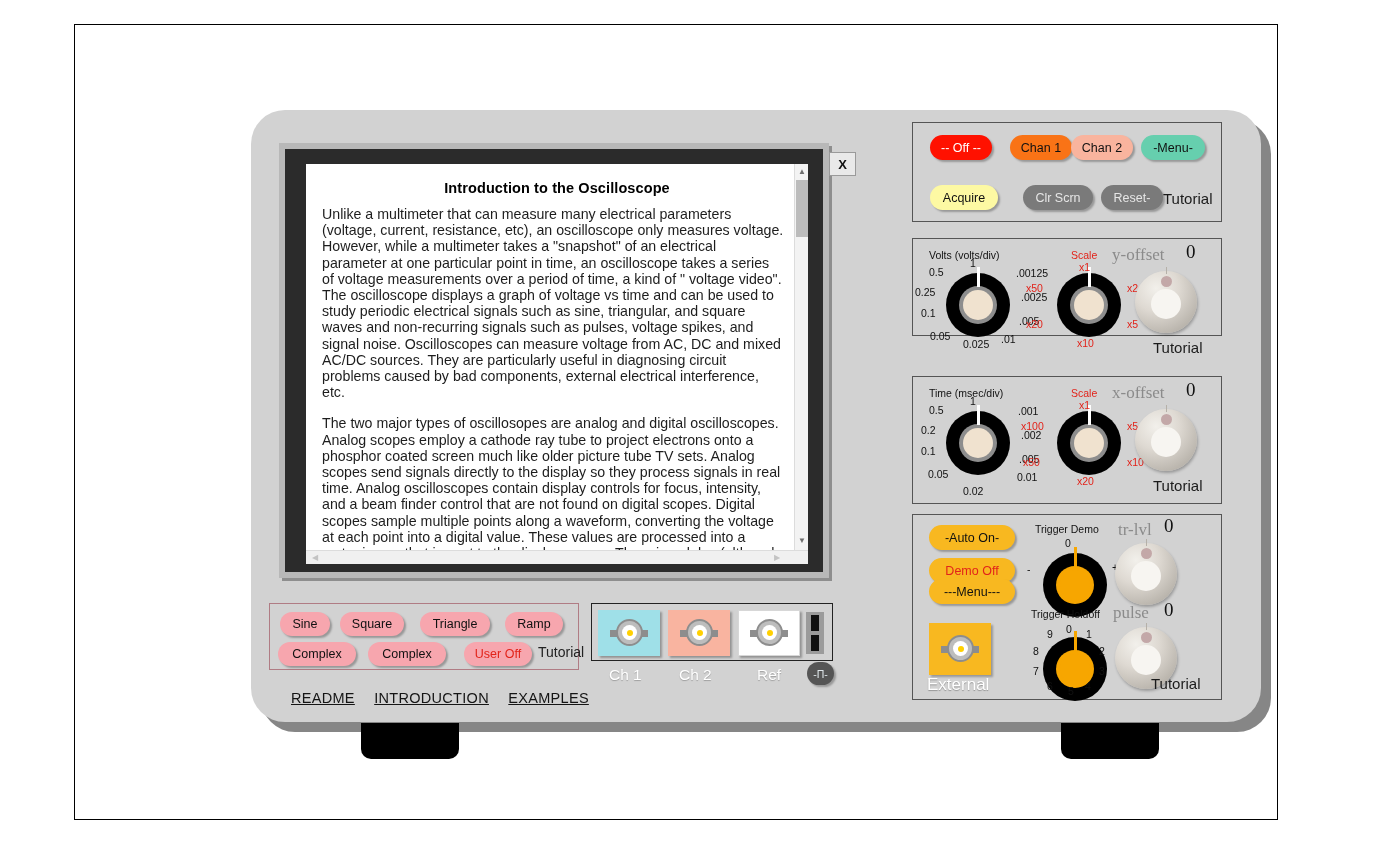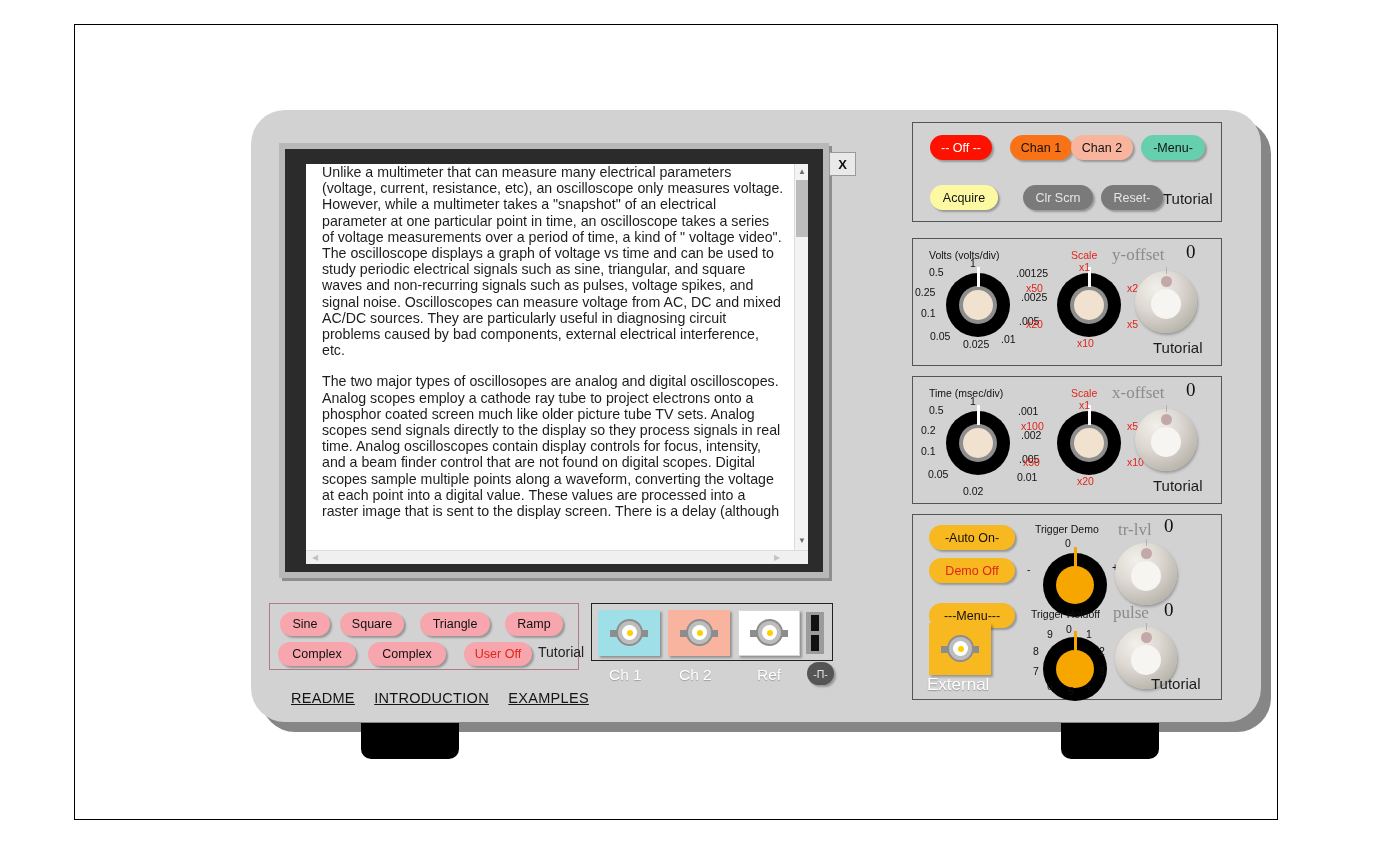--- a/index.html
+++ b/index.html
@@ -98,21 +98,21 @@
   #lbl-ch1{left:358px;}
   #lbl-ch2{left:428px;}
   #lbl-ref{left:506px;}
   #pulse-btn{position:absolute;left:556px;top:552px;width:27px;height:23px;border-radius:12px;
              background:#555;color:#dfe6ea;font-size:10.5px;display:flex;align-items:center;
              justify-content:center;}
 
   
   .panel{position:absolute;background:#d2d2d2;border:1px solid #555;box-sizing:border-box;}
   #panel-top{left:661px;top:12px;width:310px;height:100px;}
-  #panel-volts{left:661px;top:128px;width:310px;height:128px;}
+  #panel-volts{left:661px;top:128px;width:310px;height:98px;}
   #panel-time{left:661px;top:266px;width:310px;height:128px;}
   #panel-trig{left:661px;top:404px;width:310px;height:186px;}
 
   .tp{position:absolute;height:25px;}
   #b-off{left:17px;top:12px;width:62px;background:#ff1100;color:#fff;}
   #b-ch1{left:97px;top:12px;width:62px;background:#f97316;}
   #b-ch2{left:158px;top:12px;width:62px;background:#f9b49e;}
   #b-menu{left:228px;top:12px;width:64px;background:#66cfae;}
   #b-acquire{left:17px;top:62px;width:68px;background:#fdf9a3;}
   #b-clrscrn{left:110px;top:62px;width:70px;background:#7a7a7a;color:#e6e6e6;}
@@ -140,21 +140,21 @@
   .knob-dot{position:absolute;left:26px;top:5px;width:11px;height:11px;border-radius:50%;
             background:#c3a8a8;}
   .knob-tick{position:absolute;left:30.5px;top:-4px;width:1.5px;height:7px;background:#b5b0a8;}
   .offset-name{position:absolute;font-size:17px;color:#8b8b8b;font-family:"Liberation Serif",serif;}
   .offset-val{position:absolute;font-size:19px;color:#111;font-family:"Liberation Serif",serif;}
 
   
   .tb{position:absolute;height:25px;width:86px;background:#f8b820;left:16px;}
   #b-auto{top:10px;}
   #b-demo{top:43px;color:#e2231a;}
-  #b-trmenu{top:88px;}
+  #b-trmenu{top:64px;}
   #ext-cell{position:absolute;left:16px;top:108px;width:62px;height:52px;background:#f8b820;
             box-shadow:2px 2px 2px rgba(0,0,0,.28);}
   #ext-label{position:absolute;left:14px;top:160px;font-size:17px;color:#fff;
              text-shadow:0 1px 1px rgba(0,0,0,.3);}
   #tut-trig{left:238px;top:160px;}
   #tut-volts{left:240px;top:100px;}
   #tut-time{left:240px;top:100px;}
 </style>
 </head>
 <body>
@@ -163,20 +163,21 @@
 
   <div id="chassis-shadow"></div>
   <div class="foot" id="foot-left"></div>
   <div class="foot" id="foot-right"></div>
 
   <div id="chassis">
 
     <div id="monitor-frame">
       <div id="monitor-bezel">
         <div id="screen">
+          <div id="doc-title">Introduction to the Oscilloscope</div>
           <div id="doc-body">
             <p>Unlike a multimeter that can measure many electrical parameters (voltage, current, resistance, etc), an oscilloscope only measures voltage. However, while a multimeter takes a "snapshot" of an electrical parameter at one particular point in time, an oscilloscope takes a series of voltage measurements over a period of time, a kind of " voltage video". The oscilloscope displays a graph of voltage vs time and can be used to study periodic electrical signals such as sine, triangular, and square waves and non-recurring signals such as pulses, voltage spikes, and signal noise. Oscilloscopes can measure voltage from AC, DC and mixed AC/DC sources. They are particularly useful in diagnosing circuit problems caused by bad components, external electrical interference, etc.</p>
             <p>The two major types of oscillosopes are analog and digital oscilloscopes. Analog scopes employ a cathode ray tube to project electrons onto a phosphor coated screen much like older picture tube TV sets. Analog scopes send signals directly to the display so they process signals in real time. Analog oscilloscopes contain display controls for focus, intensity, and a beam finder control that are not found on digital scopes. Digital scopes sample multiple points along a waveform, converting the voltage at each point into a digital value. These values are processed into a raster image that is sent to the display screen. There is a delay (although</p>
           </div>
 
           <div id="vscroll">
             <div class="sb-arrow" id="varrow-up">▲</div>
             <div id="vthumb"></div>
             <div class="sb-arrow" id="varrow-down">▼</div>
           </div>

